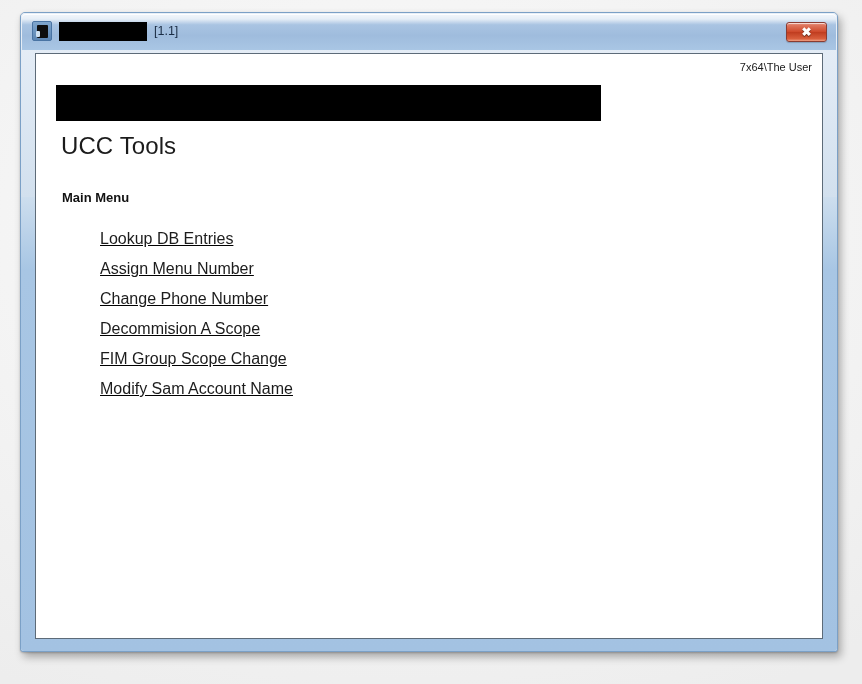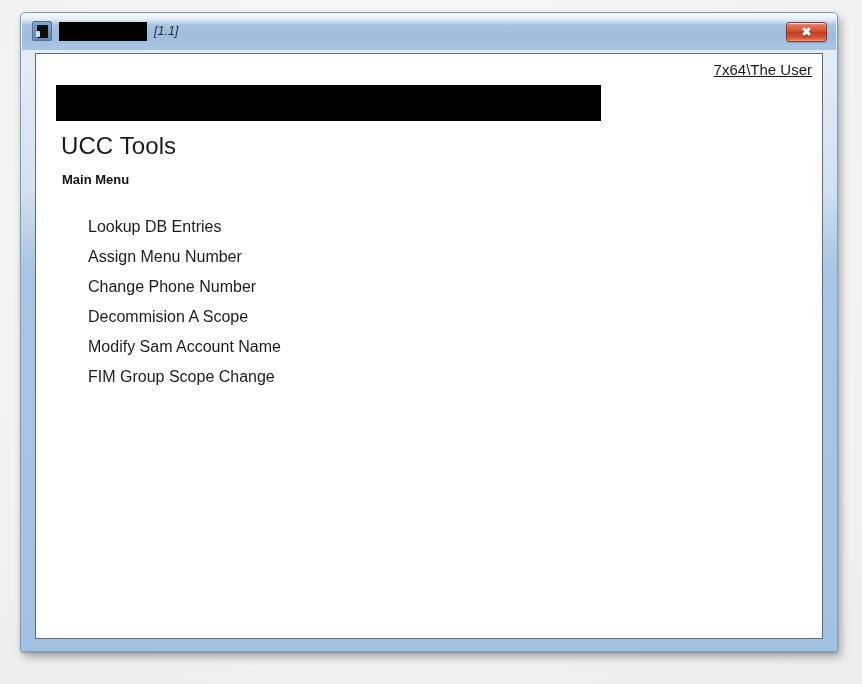--- a/index.html
+++ b/index.html
@@ -75,21 +75,20 @@
     box-shadow: inset 0 1px 0 rgba(255,255,255,0.85);
   }
   #title-left {
     position: absolute;
     left: 10px;
     top: 6px;
     display: flex;
     align-items: center;
     gap: 7px;
     height: 22px;
-    font-style: italic;
   }
   #app-icon {
     width: 20px;
     height: 20px;
     border-radius: 2px;
     background: linear-gradient(to bottom, #7fa6cd, #5d86b3);
     border: 1px solid #4a74a3;
     box-sizing: border-box;
     position: relative;
     flex: none;
@@ -162,24 +161,23 @@
     background: #ffffff;
     border: 1px solid #5d6b78;
     box-sizing: border-box;
     overflow: hidden;
   }
 
   #user-label {
     position: absolute;
     right: 10px;
     top: 7px;
-    font-size: 15px;
+    font-size: 11px;
     color: #1a1a1a;
     white-space: nowrap;
-    text-decoration: underline;
   }
 
   #header-banner {
     position: absolute;
     left: 20px;
     top: 31px;
     width: 545px;
     height: 36px;
     background: #000000;
   }
@@ -192,35 +190,36 @@
     font-weight: 300;
     color: #1b1b1b;
     letter-spacing: 0.1px;
     line-height: 40px;
     white-space: nowrap;
   }
 
   #section-label {
     position: absolute;
     left: 26px;
-    top: 118px;
+    top: 136px;
     font-size: 13px;
     font-weight: bold;
     color: #111111;
     white-space: nowrap;
   }
 
   #menu-list {
     position: absolute;
     left: 52px;
     top: 158px;
     right: 10px;
     list-style: none;
-    margin: 0;
+    margin: 12px;
     padding: 0;
+    text-decoration: underline;
   }
   #menu-list li {
     height: 30px;
     line-height: 30px;
     font-size: 16px;
     color: #1c1c1c;
     white-space: nowrap;
   }
   #menu-list li span {
     cursor: default;
@@ -255,18 +254,18 @@
 
     <div id="page-title">UCC Tools</div>
 
     <div id="section-label">Main Menu</div>
 
     <ul id="menu-list">
       <li><span>Lookup DB Entries</span></li>
       <li><span>Assign Menu Number</span></li>
       <li><span>Change Phone Number</span></li>
       <li><span>Decommision A Scope</span></li>
+      <li><span>FIM Group Scope Change</span></li>
       <li><span>Modify Sam Account Name</span></li>
-      <li><span>FIM Group Scope Change</span></li>
     </ul>
 
   </div>
 </div>
 
 </body></html>

